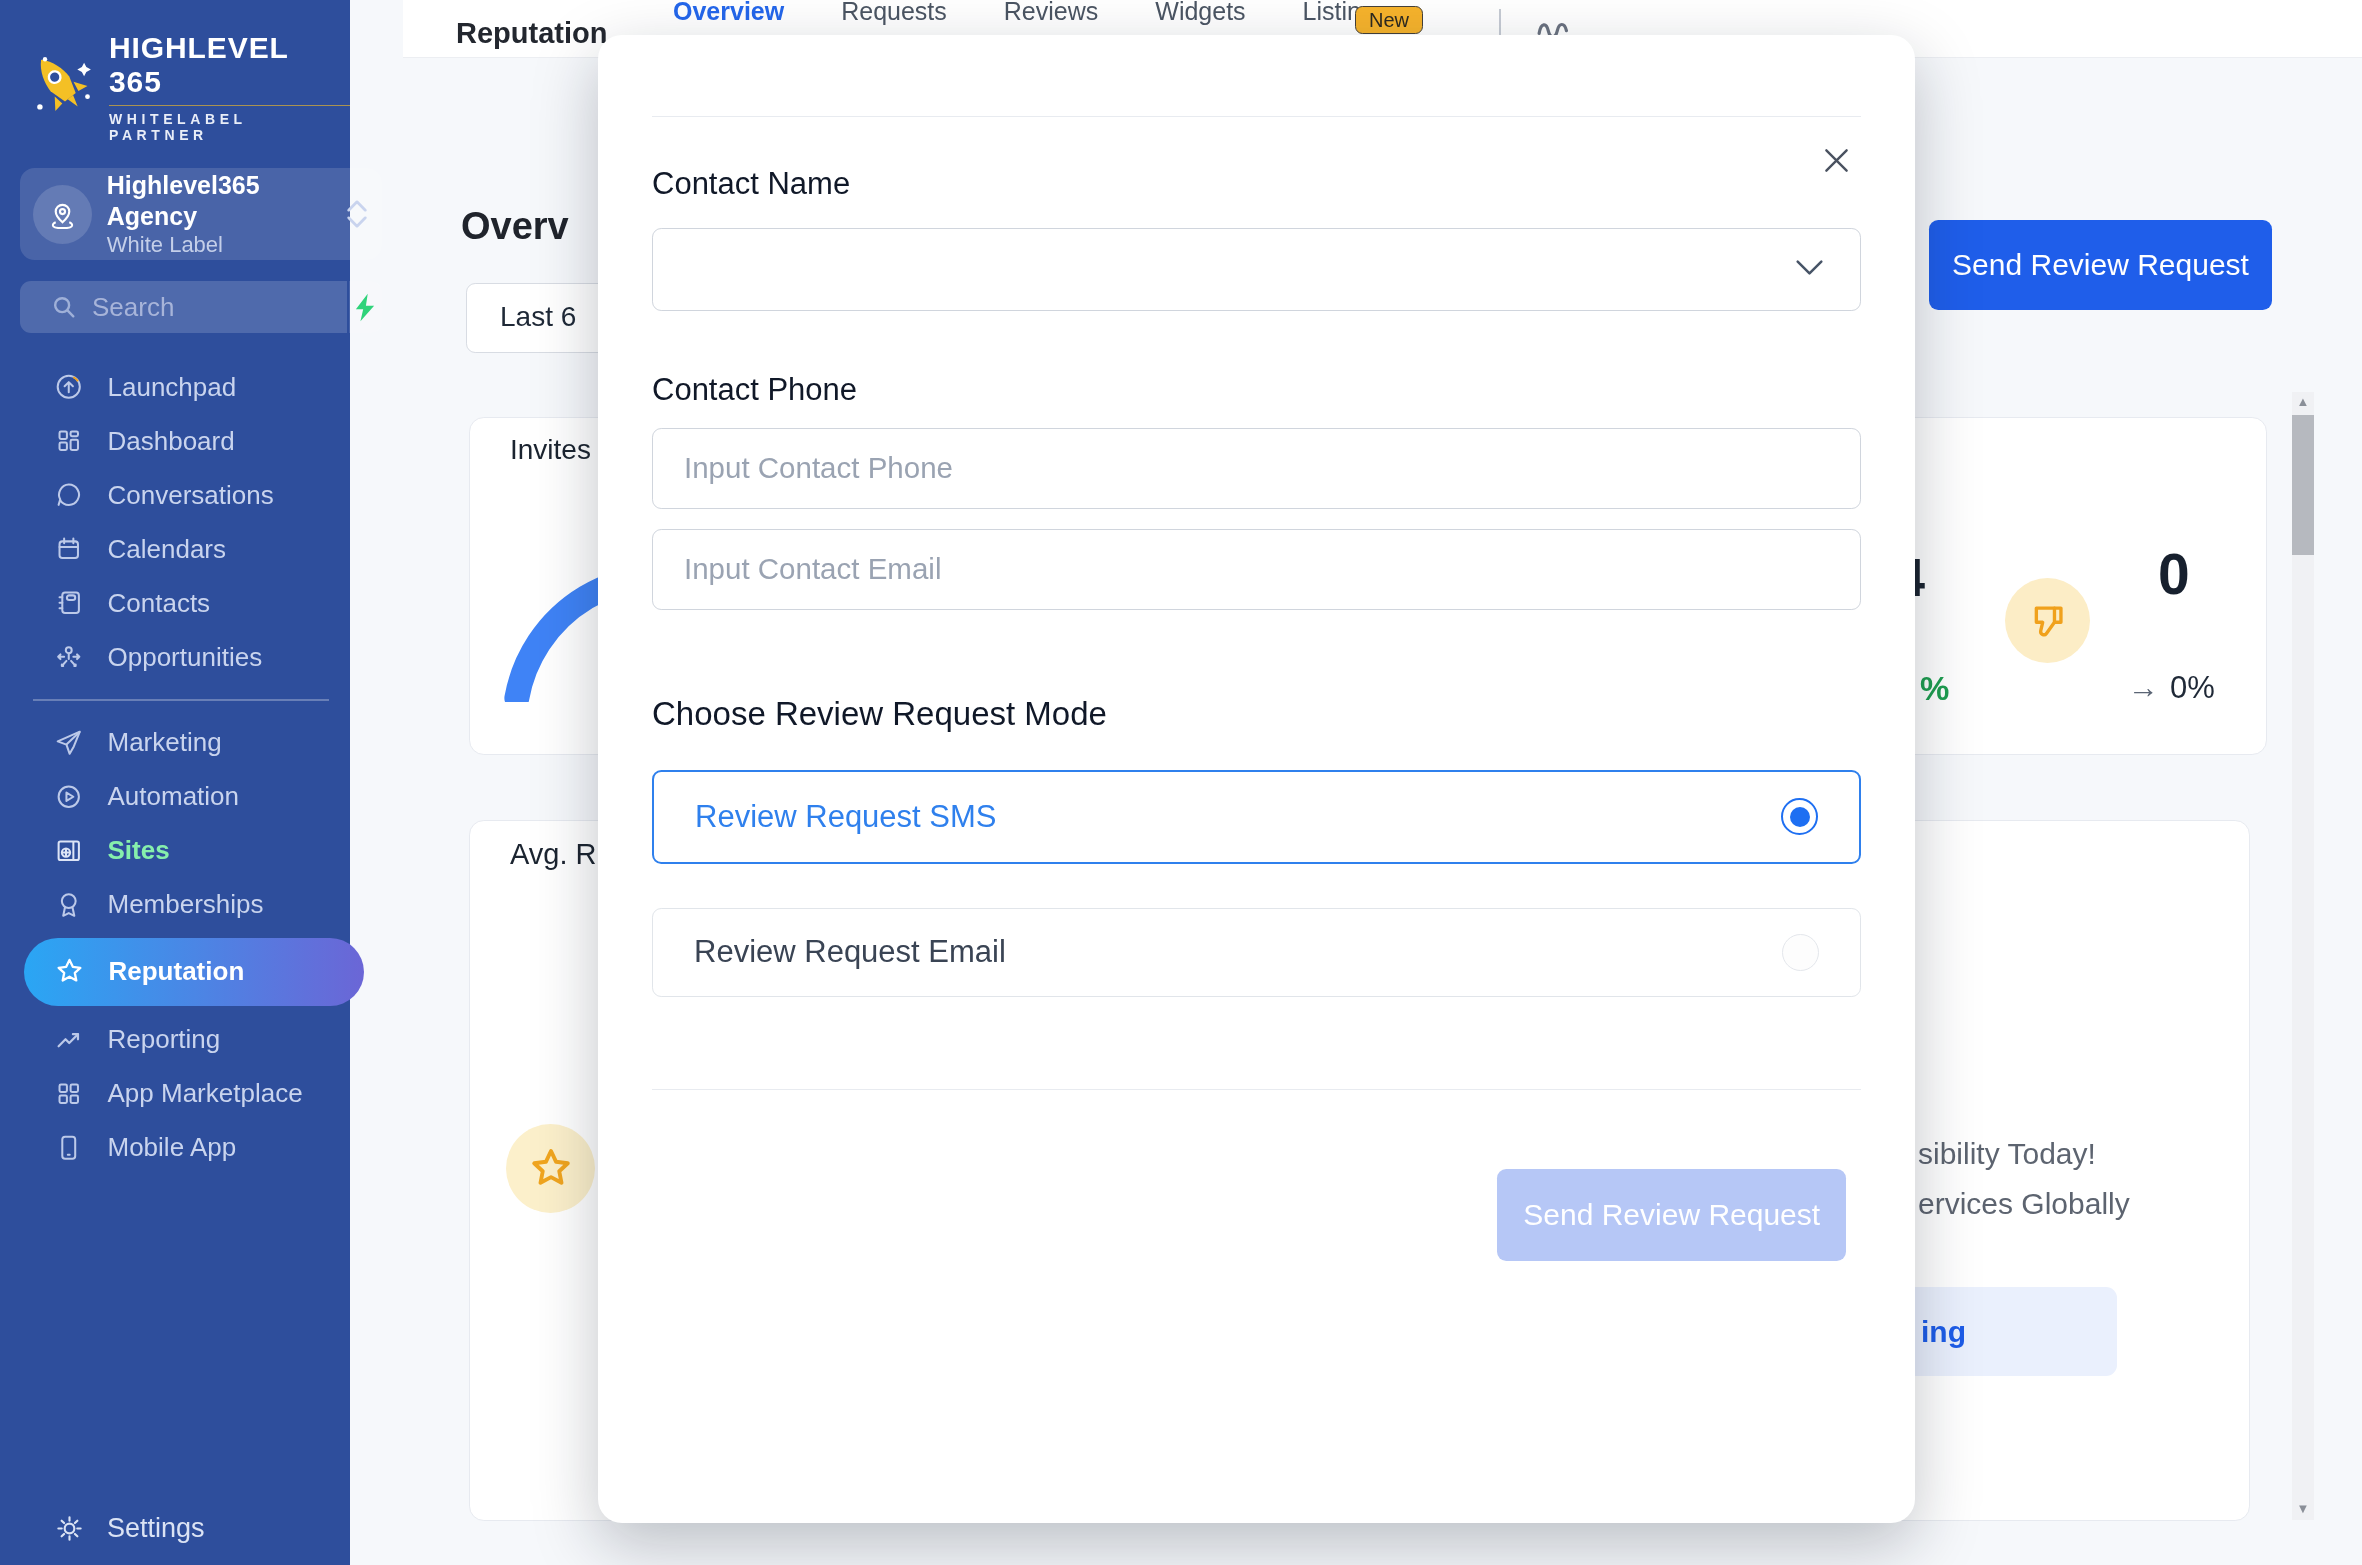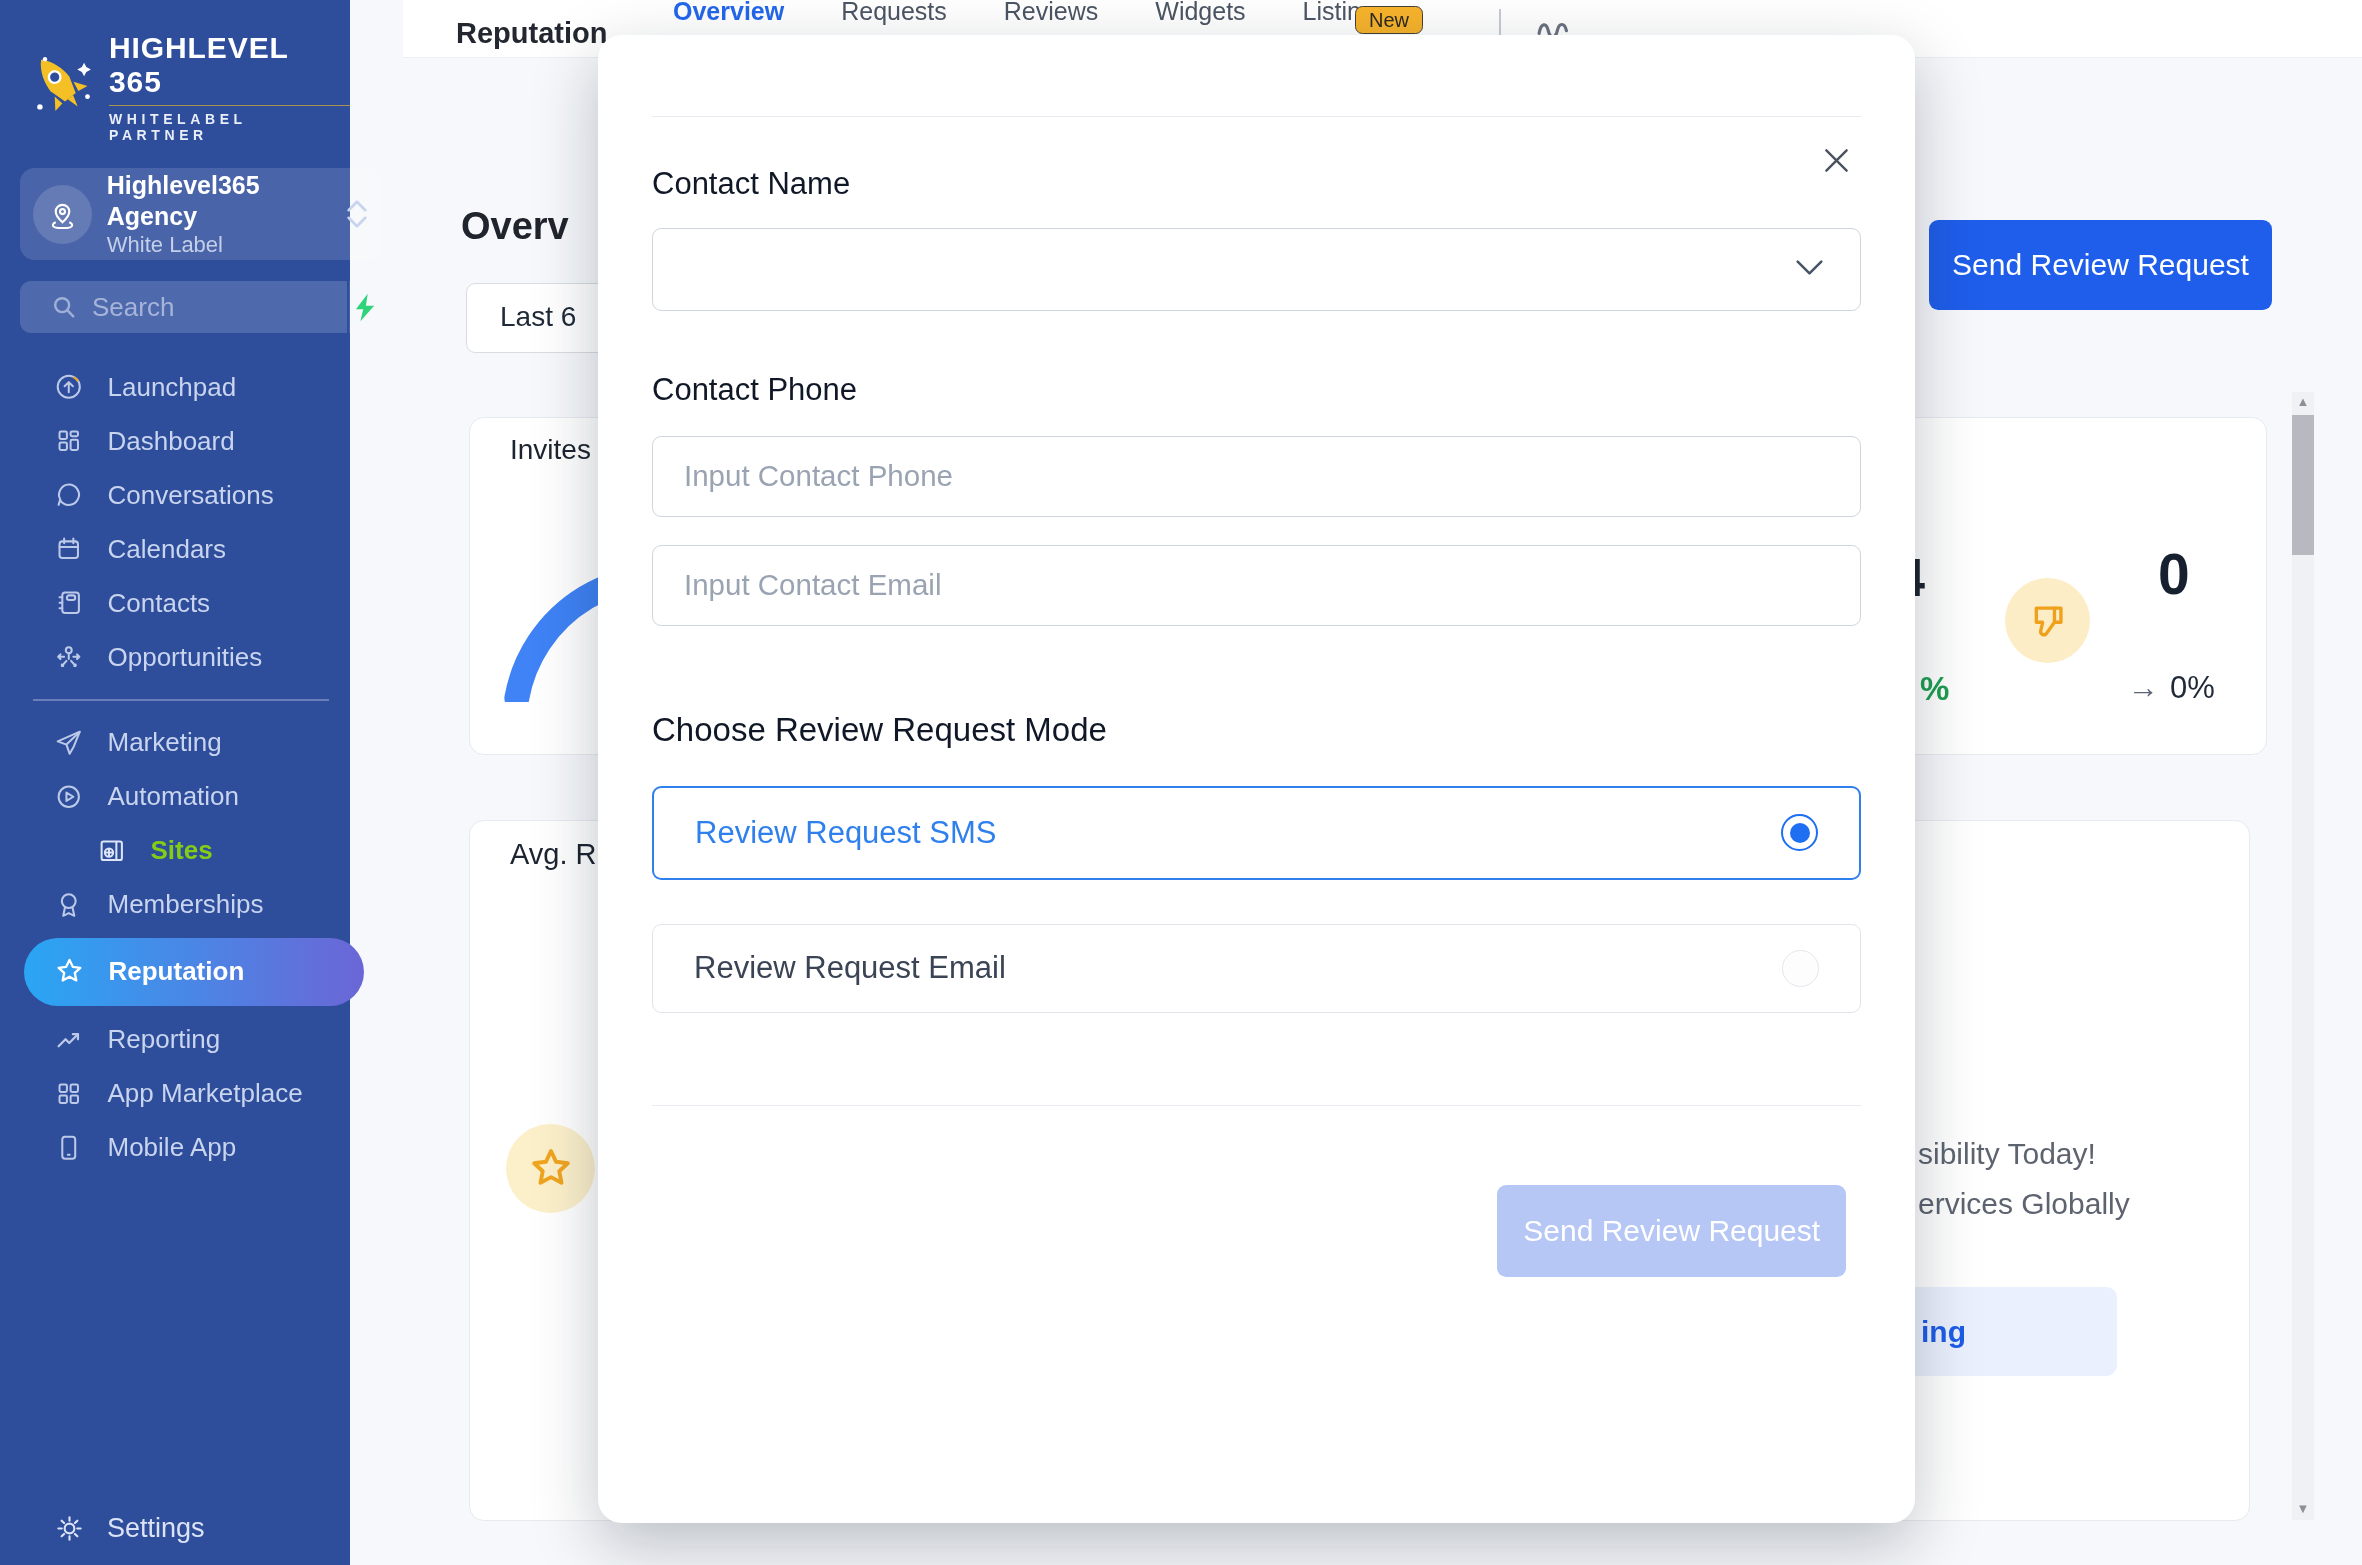--- a/index.html
+++ b/index.html
@@ -28,21 +28,21 @@
   .agency-name{font-size:25px;font-weight:bold;color:#fff;line-height:31px;}
   .agency-type{font-size:22px;color:#c4cfe9;}
   .agency-chevrons{margin-left:auto;display:flex;flex-direction:column;gap:1.8px;}
   .searchrow{position:absolute;left:20px;top:281px;width:362px;height:52px;display:flex;}
   .searchbox{flex:1;background:rgba(255,255,255,.16);border-radius:11px 0 0 11px;display:flex;align-items:center;gap:13px;padding:0 31px;}
   .searchbox input{background:transparent;border:none;outline:none;color:#e8edf8;font-size:26px;width:222px;font-family:inherit;}
   .searchbox input::placeholder{color:#a7b4d9;}
   .boltbtn{width:63px;background:rgba(255,255,255,.12);border-radius:0 11px 11px 0;margin-left:1.8px;display:flex;align-items:center;justify-content:center;}
   .menu{position:absolute;left:0;top:360px;width:403px;}
   .menu-item{display:flex;align-items:center;height:54px;padding-left:54px;gap:24px;font-size:26px;color:#c9d4ee;}
-  .menu-item.bold{font-weight:bold;color:#84cc16;margin-left:43px;}
+  .menu-item.bold{font-weight:bold;color:#86efac;}
   .menu-item.active{background:linear-gradient(90deg,#2aa6f4,#6b66d6);border-radius:37px;margin:6.5px 39px 6.5px 24px;padding-left:29.5px;height:68px;color:#fff;font-weight:bold;}
   .menu-sep{height:1.8px;background:rgba(255,255,255,.28);margin:14.8px 74px 14.8px 33px;}
   .settings{position:absolute;left:0;top:1501px;width:403px;display:flex;align-items:center;gap:22px;padding-left:54px;height:54px;font-size:27px;color:#dbe3f4;}
   .sideicon{flex:none;display:flex;}
 
   
   .page-heading{position:absolute;left:461px;top:205px;font-size:38px;font-weight:bold;color:#20242c;z-index:2;}
   .filterbox{position:absolute;left:466px;top:283px;width:258px;height:70px;background:#fff;border:1.8px solid #d8dce3;border-radius:9.2px;z-index:2;box-sizing:border-box;}
   .filterbox span{display:block;padding-left:33px;line-height:66px;font-size:28px;color:#1f2937;}
   .send-btn-top{position:absolute;left:1929px;top:220px;width:343px;height:90px;background:#1f5eea;border-radius:9.2px;color:#fff;font-size:30px;display:flex;align-items:center;justify-content:center;z-index:2;}
@@ -72,21 +72,21 @@
   #modal{position:absolute;left:598px;top:35px;width:1317px;height:1488px;background:#fff;border-radius:24px;box-shadow:0 22px 65px rgba(16,24,40,.25);z-index:50;padding:0 54px;box-sizing:border-box;}
   .m-header{display:flex;align-items:center;gap:20px;padding-top:57px;}
   .m-title{font-size:38px;font-weight:500;color:#1a2433;}
   .m-close{position:absolute;right:57px;top:103px;width:44px;height:44px;display:flex;align-items:center;justify-content:center;cursor:pointer;}
   .m-div{height:0.9px;background:#e8ebf0;}
   .m-div1{margin-top:81px;}
   .m-label{font-size:31px;font-weight:500;color:#101828;}
   .m-label1{margin-top:49px;}
   .m-select{margin-top:26px;height:81px;border:1.8px solid #d0d5dd;border-radius:9.2px;display:flex;align-items:center;justify-content:flex-end;padding:0 35px;}
   .m-label2{margin-top:61px;}
-  .m-input{margin-top:28px;height:81px;border:1.8px solid #d0d5dd;border-radius:9.2px;width:100%;box-sizing:border-box;padding:0 31px;font-size:29.5px;color:#1f2937;font-family:inherit;outline:none;}
+  .m-input{margin-top:20px;height:81px;border:1.8px solid #d0d5dd;border-radius:9.2px;width:100%;box-sizing:border-box;padding:0 31px;font-size:29.5px;color:#1f2937;font-family:inherit;outline:none;}
   .m-input::placeholder{color:#9aa3b2;}
   .m-label3{margin-top:78px;}
   .m-mode-heading{margin-top:85px;font-size:33px;font-weight:500;color:#101828;}
   .m-option{margin-top:37px;height:94px;border-radius:9.2px;display:flex;align-items:center;padding:0 41px;box-sizing:border-box;}
   .m-option.sms{border:2.8px solid #2f80ed;}
   .m-option.sms .m-option-label{color:#2f80ed;}
   .m-option.email{margin-top:44px;height:89px;border:1.8px solid #e1e5ea;}
   .m-option.email .m-option-label{color:#3a4454;}
   .m-option-label{font-size:31px;}
   .radio{margin-left:auto;width:37px;height:37px;border-radius:50%;box-sizing:border-box;position:relative;}

